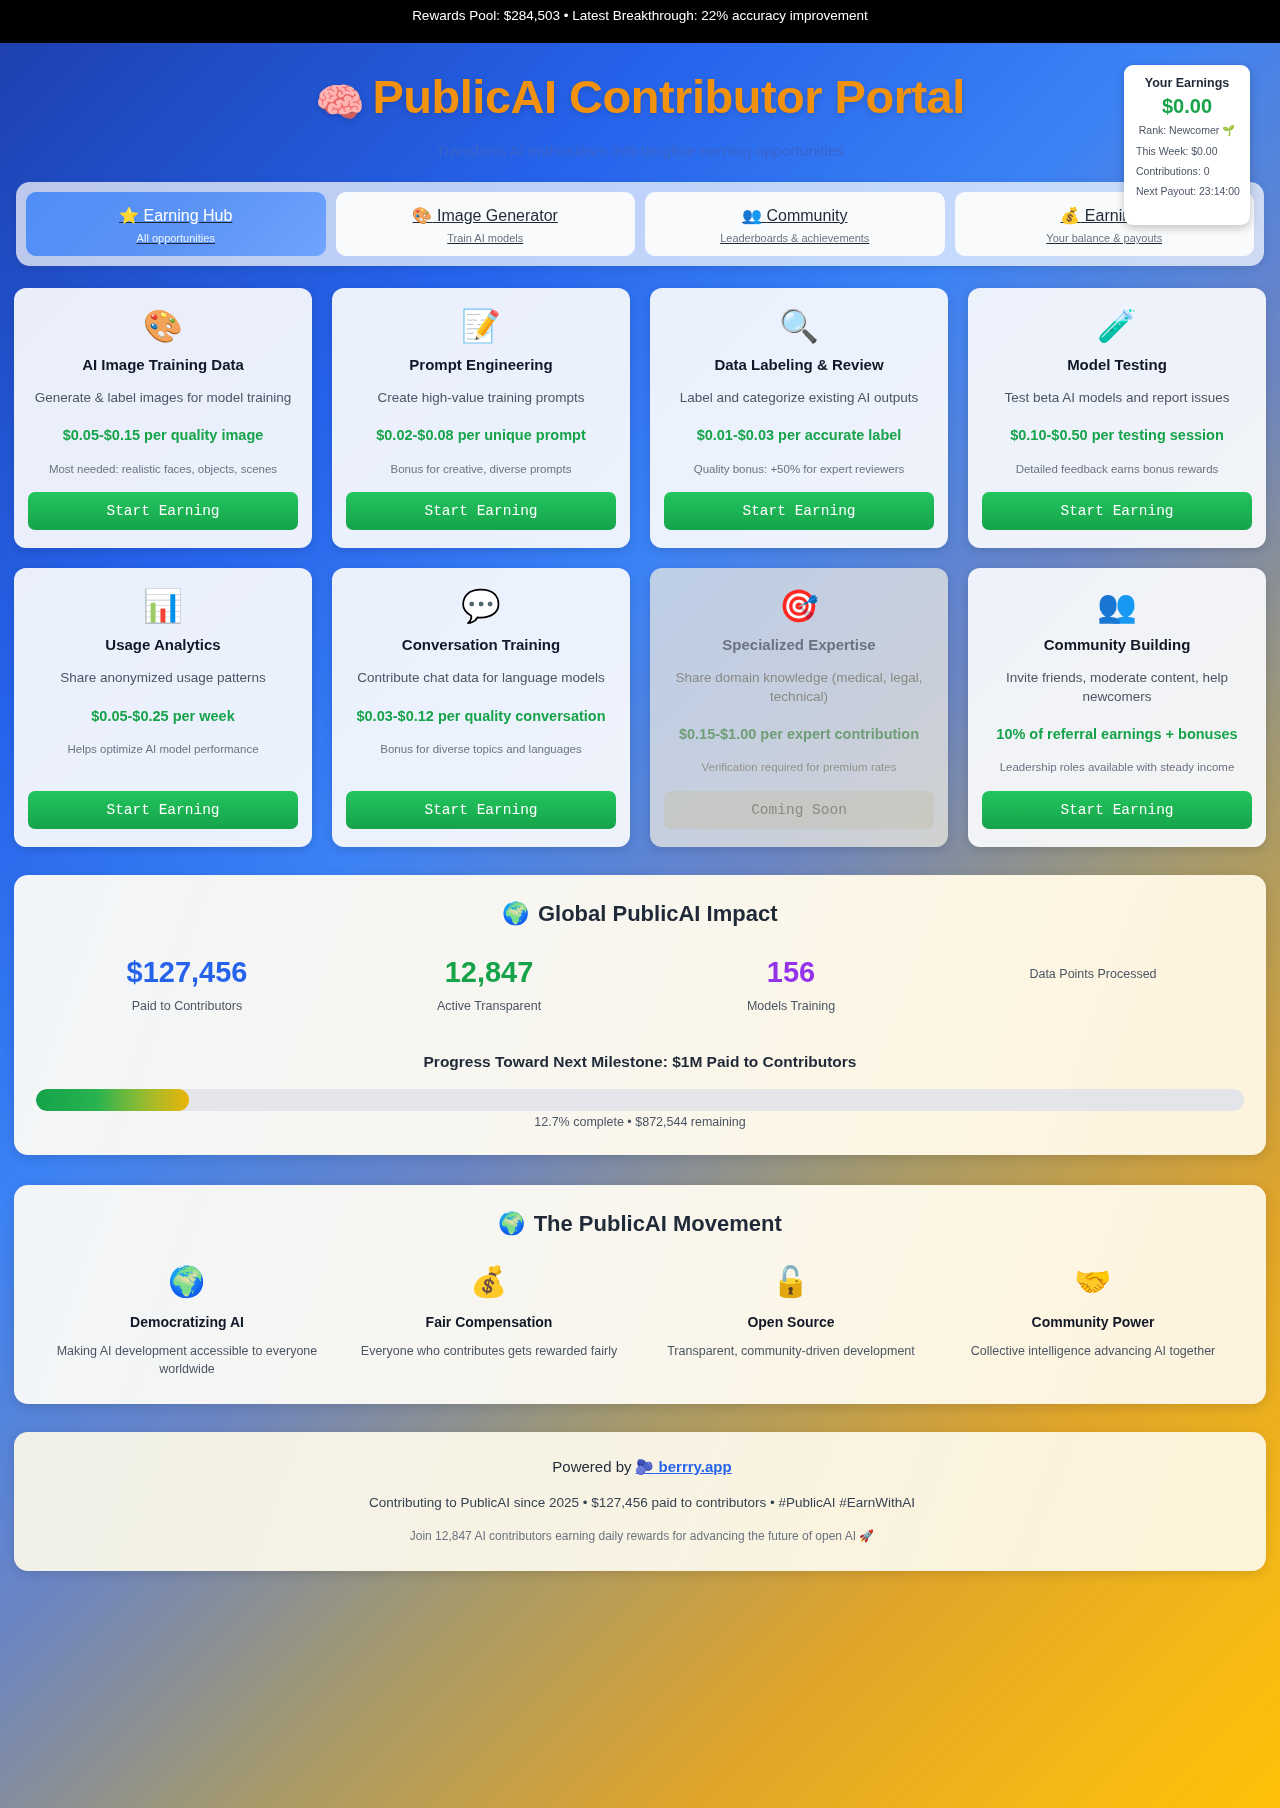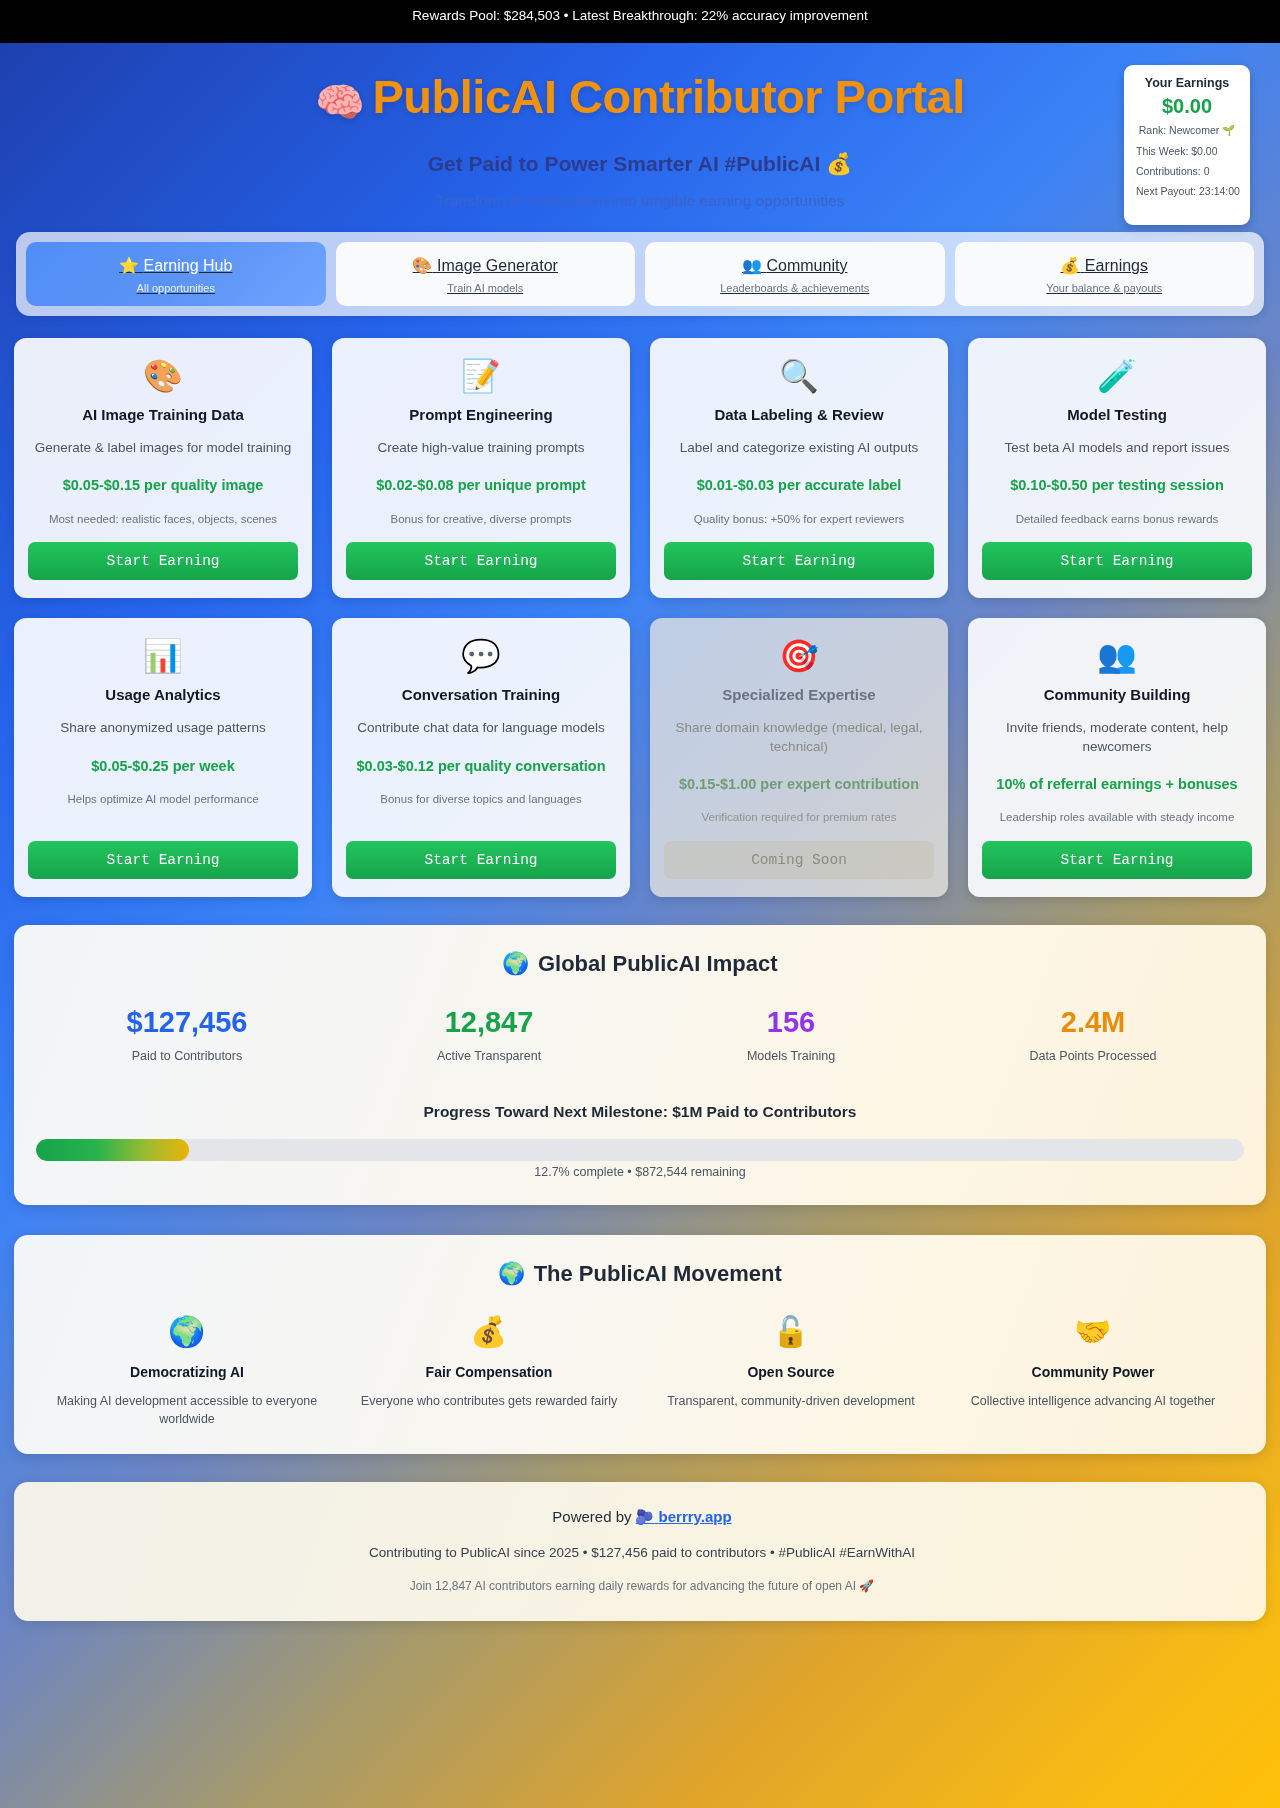--- a/index.html
+++ b/index.html
@@ -221,21 +221,20 @@
 <div class="ticker">
   <span>Rewards Pool: $284,503 • Latest Breakthrough: 22% accuracy improvement</span>
 </div>
 
 <div class="page-bg">
 
   <div class="hero">
     <div class="hero-title">
       <span class="brain">🧠</span><span>PublicAI Contributor Portal</span>
     </div>
-    <div class="hero-sub">Get Paid to Power Smarter AI #PublicAI 💰</div>
     <div class="hero-sub2">Transform AI enthusiasm into tangible earning opportunities</div>
 
     <div class="earnings-card">
       <div class="earnings-title">Your Earnings</div>
       <div class="earnings-amount">$0.00</div>
       <div class="earnings-rank">Rank: Newcomer 🌱</div>
       <div class="earnings-line">This Week: $0.00</div>
       <div class="earnings-line">Contributions: 0</div>
       <div class="earnings-line">Next Payout: 23:14:00</div>
     </div>
@@ -346,21 +345,20 @@
         </div>
         <div class="stat">
           <div class="stat-value" style="color:#16a34a">12,847</div>
           <div class="stat-label">Active Transparent</div>
         </div>
         <div class="stat">
           <div class="stat-value" style="color:#9333ea">156</div>
           <div class="stat-label">Models Training</div>
         </div>
         <div class="stat">
-          <div class="stat-value" style="color:#ea8c0b">2.4M</div>
           <div class="stat-label">Data Points Processed</div>
         </div>
       </div>
     <div class="milestone-title">Progress Toward Next Milestone: $1M Paid to Contributors</div>
     <div class="progress-track">
       <div class="progress-fill" id="progress-fill" style="width: 12.7%;"></div>
     </div>
     <div class="progress-note">12.7% complete • $872,544 remaining</div>
   </div>
 

